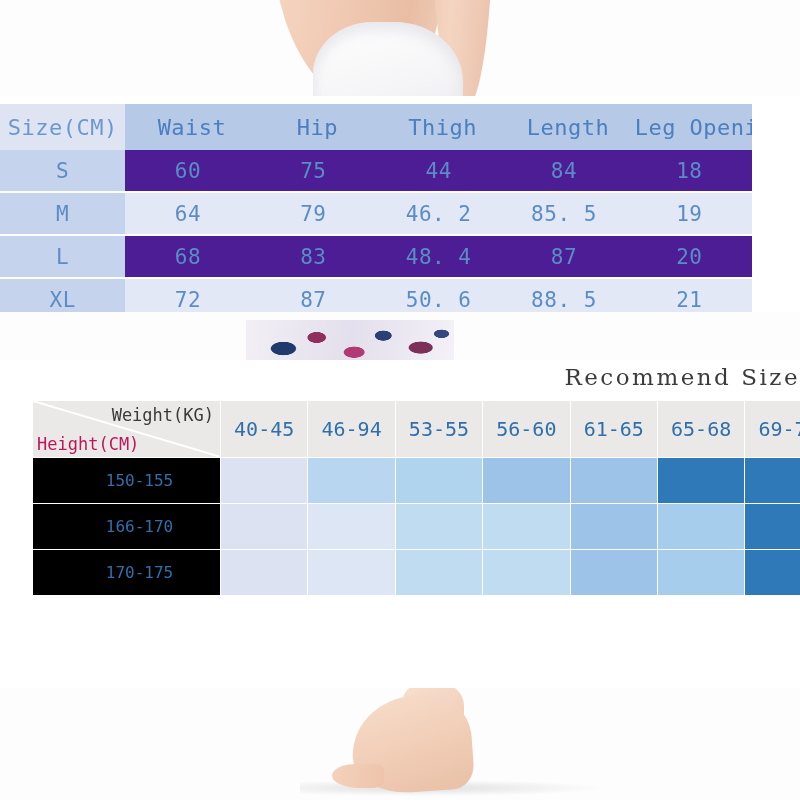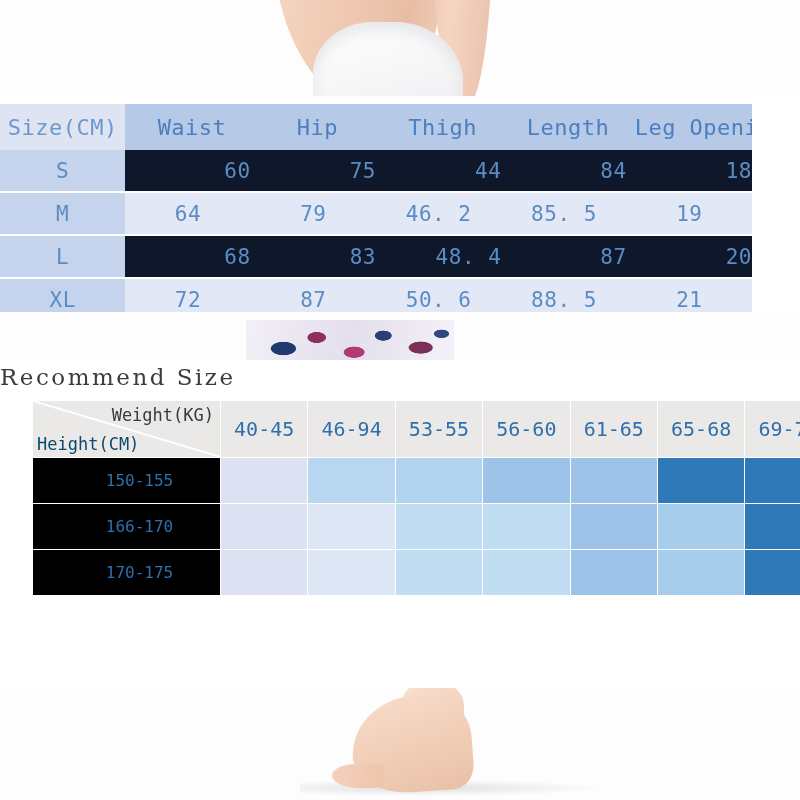--- a/index.html
+++ b/index.html
@@ -133,31 +133,31 @@
   }
   #size-table thead th.hcell {
     background: #b6c9e6;
     color: #4b7fc0;
     padding-left: 8px;
   }
   #size-table tbody td.labelcell {
     background: #c5d3ec;
     color: #5b8cc4;
   }
-  #size-table tbody tr.odd td.datacell  { background: #0f172a; text-align: right; }
+  #size-table tbody tr.odd td.datacell  { background: #4c1d95; }
   #size-table tbody tr.even td.datacell { background: #e2e8f6; }
   #size-table tbody tr td { border-bottom: 2px solid #ffffff; }
   #size-table tbody tr:last-child td { border-bottom: 0; }
 
   
   #recommend-title {
     position: absolute;
     left: 0; top: 364px;
     width: 800px;
-    text-align: left;
+    text-align: right;
     font-family: "DejaVu Serif", "Liberation Serif", serif;
     font-size: 23px;
     color: #3b3b3b;
     letter-spacing: 2.5px;
   }
 
   
   #recommend-table {
     position: absolute;
     left: 0; top: 400px;
@@ -202,21 +202,21 @@
     position: absolute;
     right: 6px; top: 4px;
     font-size: 17px;
     color: #3a3a3a;
     font-family: "DejaVu Sans Mono", "Liberation Mono", monospace;
   }
   .axis-height {
     position: absolute;
     left: 4px; bottom: 3px;
     font-size: 17px;
-    color: #0c4a6e;
+    color: #be185d;
     font-family: "DejaVu Sans Mono", "Liberation Mono", monospace;
   }
   #recommend-table td.rowlabel {
     background: #000000;
     color: #2f6fab;
     font-size: 16px;
     text-align: center;
     padding-left: 26px;
   }
   #recommend-table td.cell {

